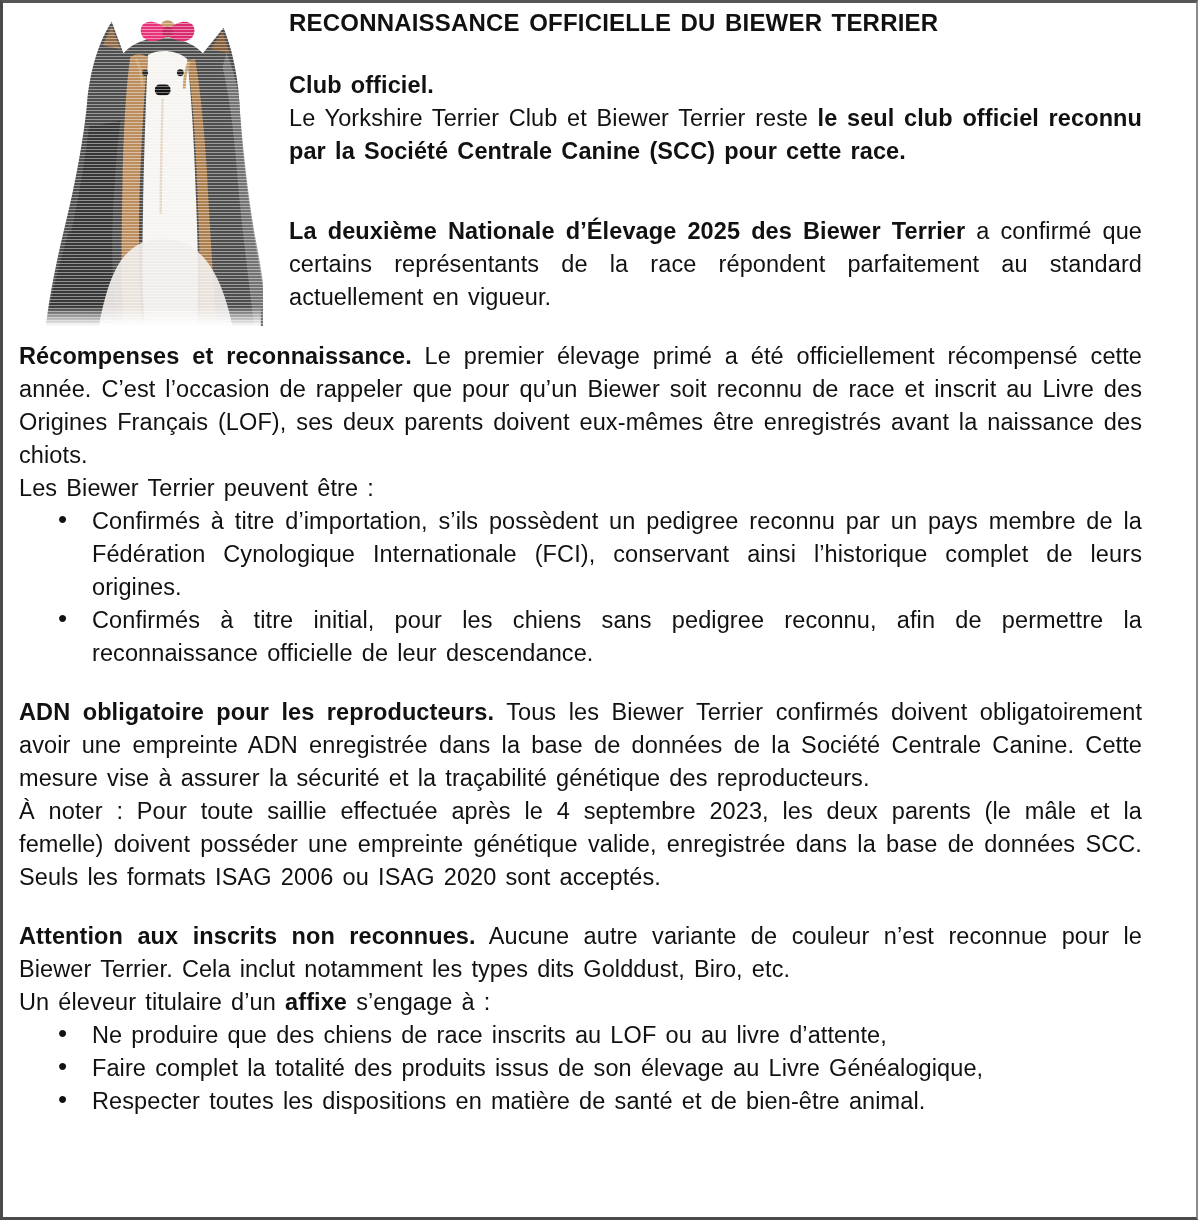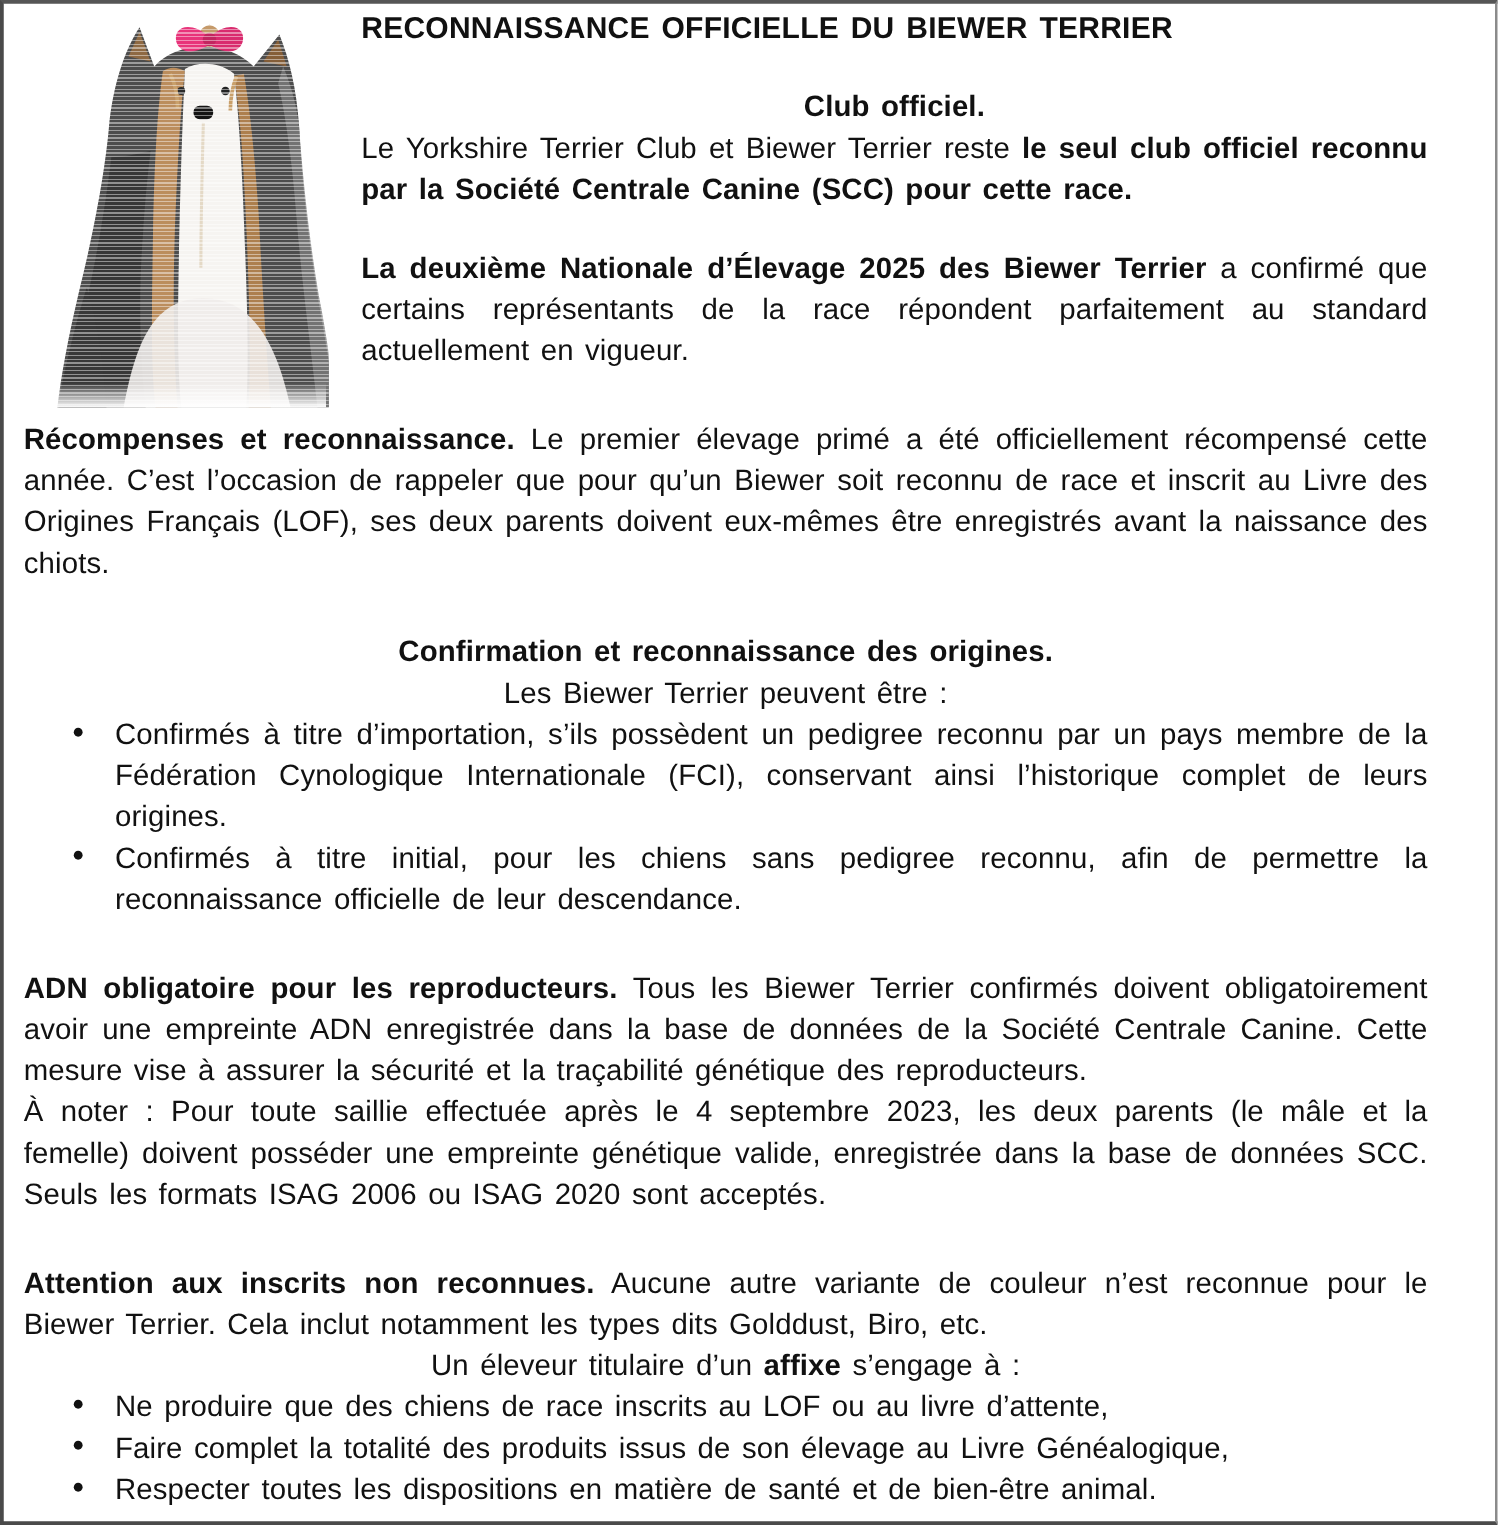--- a/index.html
+++ b/index.html
@@ -45,24 +45,24 @@
     pointer-events:none;
   }
   .title{
     font-weight:bold;
     font-size:24px;
     letter-spacing:0.2px;
     text-align:center;
     white-space:nowrap;
     margin:0 272px 30px 0;
   }
-  p{margin:0;text-align:center;}
+  p{margin:0;}
   .just{text-align:justify;}
-  .gap{margin-top:38px;}
-  .gap-sm{margin-top:30px;}
+  .gap{margin-top:26px;}
+  .gap-sm{margin-top:47px;}
   b{font-weight:bold;}
   .h{font-weight:bold;}
   ul{margin:0;padding:0;list-style:none;}
   li{position:relative;padding-left:73px;text-align:justify;}
   .blt{
     position:absolute;left:39px;top:-2px;
     font-size:26px;
   }
 </style>
 </head>
@@ -132,21 +132,20 @@
 
     <div class="title">RECONNAISSANCE OFFICIELLE DU BIEWER TERRIER</div>
 
     <p class="h">Club officiel.</p>
     <p class="just"><span>Le Yorkshire Terrier Club et Biewer Terrier reste </span><b>le seul club officiel reconnu par la Société Centrale Canine (SCC) pour cette race.</b></p>
 
     <p class="just gap-sm"><b>La deuxième Nationale d’Élevage 2025 des Biewer Terrier</b><span> a confirmé que certains représentants de la race répondent parfaitement au standard actuellement en vigueur.</span></p>
 
     <p class="just gap"><b>Récompenses et reconnaissance.</b><span> Le premier élevage primé a été officiellement récompensé cette année. C’est l’occasion de rappeler que pour qu’un Biewer soit reconnu de race et inscrit au Livre des Origines Français (LOF), ses deux parents doivent eux-mêmes être enregistrés avant la naissance des chiots.</span></p>
 
-    <p class="h gap">Confirmation et reconnaissance des origines.</p>
     <p>Les Biewer Terrier peuvent être :</p>
     <ul>
       <li><span class="blt">•</span><span>Confirmés à titre d’importation, s’ils possèdent un pedigree reconnu par un pays membre de la Fédération Cynologique Internationale (FCI), conservant ainsi l’historique complet de leurs origines.</span></li>
       <li><span class="blt">•</span><span>Confirmés à titre initial, pour les chiens sans pedigree reconnu, afin de permettre la reconnaissance officielle de leur descendance.</span></li>
     </ul>
 
     <p class="just gap"><b>ADN obligatoire pour les reproducteurs.</b><span> Tous les Biewer Terrier confirmés doivent obligatoirement avoir une empreinte ADN enregistrée dans la base de données de la Société Centrale Canine. Cette mesure vise à assurer la sécurité et la traçabilité génétique des reproducteurs.</span></p>
     <p class="just">À noter : Pour toute saillie effectuée après le 4 septembre 2023, les deux parents (le mâle et la femelle) doivent posséder une empreinte génétique valide, enregistrée dans la base de données SCC. Seuls les formats ISAG 2006 ou ISAG 2020 sont acceptés.</p>
 
     <p class="just gap"><b>Attention aux inscrits non reconnues.</b><span> Aucune autre variante de couleur n’est reconnue pour le Biewer Terrier. Cela inclut notamment les types dits Golddust, Biro, etc.</span></p>

